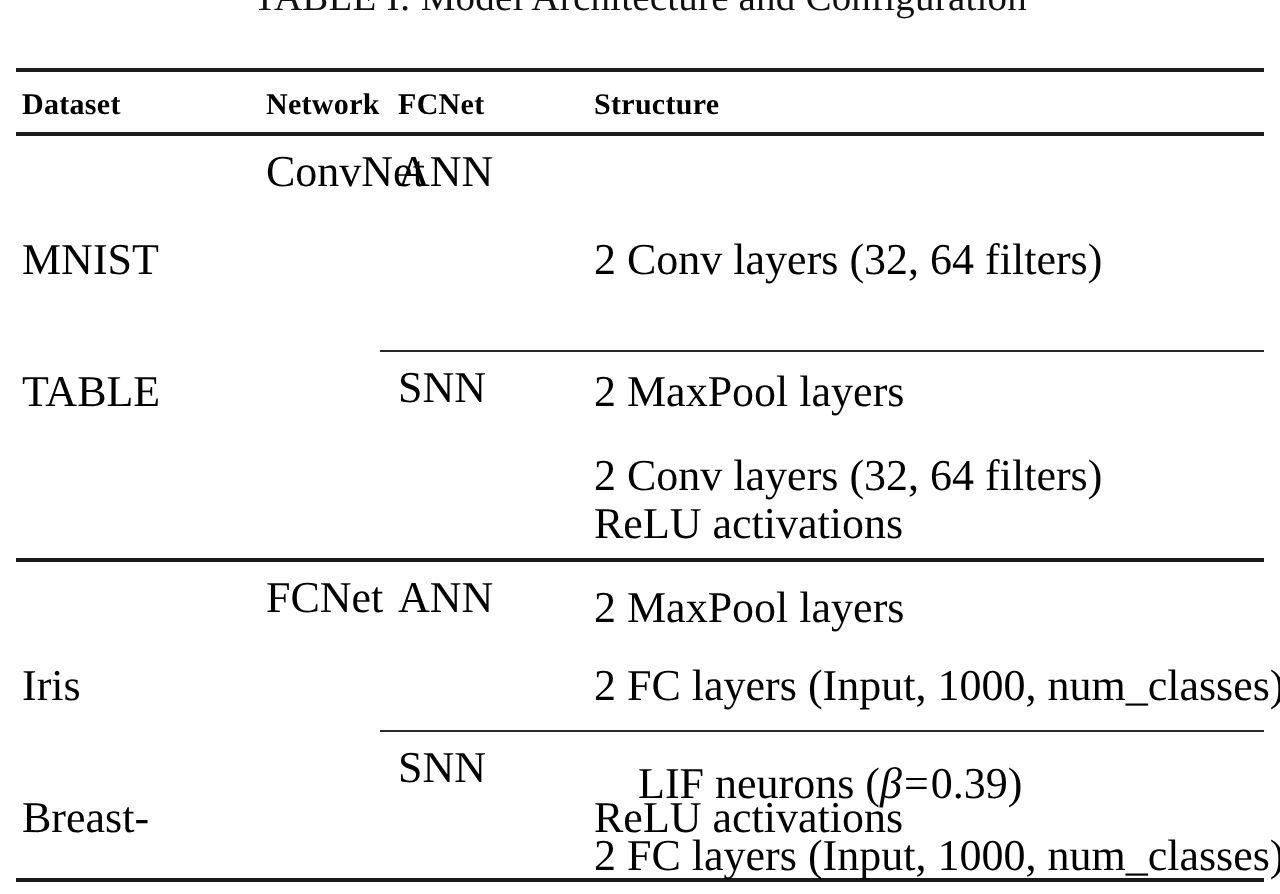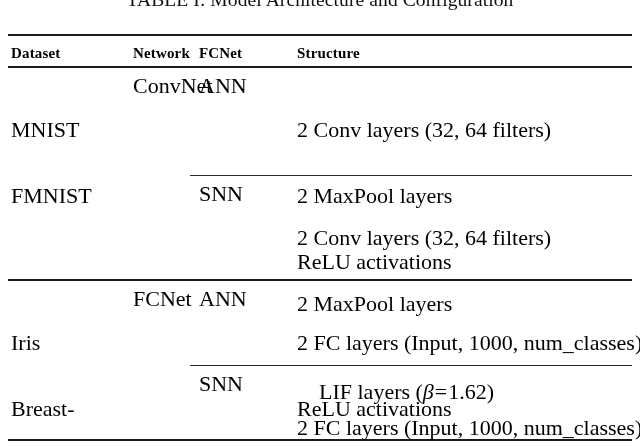--- a/index.html
+++ b/index.html
@@ -100,36 +100,36 @@
 <div class="rule rule-sub-2"></div>
 <div class="rule rule-bottom"></div>
 
 <div class="cell head col-dataset row-head">Dataset</div>
 <div class="cell head col-network row-head">Network</div>
 <div class="cell head col-model row-head">FCNet</div>
 <div class="cell head col-structure row-head">Structure</div>
 
 <div class="cell col-dataset row-b1-ann lines">
   <div>MNIST</div>
-  <div>FMNIST</div>
+  <div>TABLE</div>
 </div>
 <div class="cell col-network row-b1-ann">ConvNet</div>
 <div class="cell col-model row-b1-ann">ANN</div>
 <div class="cell col-structure row-b1-ann lines">
   <div>2 Conv layers (32, 64 filters)</div>
   <div>2 MaxPool layers</div>
   <div>ReLU activations</div>
 </div>
 
 <div class="cell col-model row-b1-snn">SNN</div>
 <div class="cell col-structure row-b1-snn lines">
   <div>2 Conv layers (32, 64 filters)</div>
   <div>2 MaxPool layers</div>
   <div>
-    <span>LIF layers (</span><span class="mvar">β</span><span class="mop">=</span><span class="mnum">1.62</span><span>)</span>
+    <span>LIF neurons (</span><span class="mvar">β</span><span class="mop">=</span><span class="mnum">0.39</span><span>)</span>
   </div>
   <div>
     
   </div>
 </div>
 
 <div class="cell col-dataset row-b2-ann lines">
   <div>Iris</div>
   <div>Breast-</div>
   

